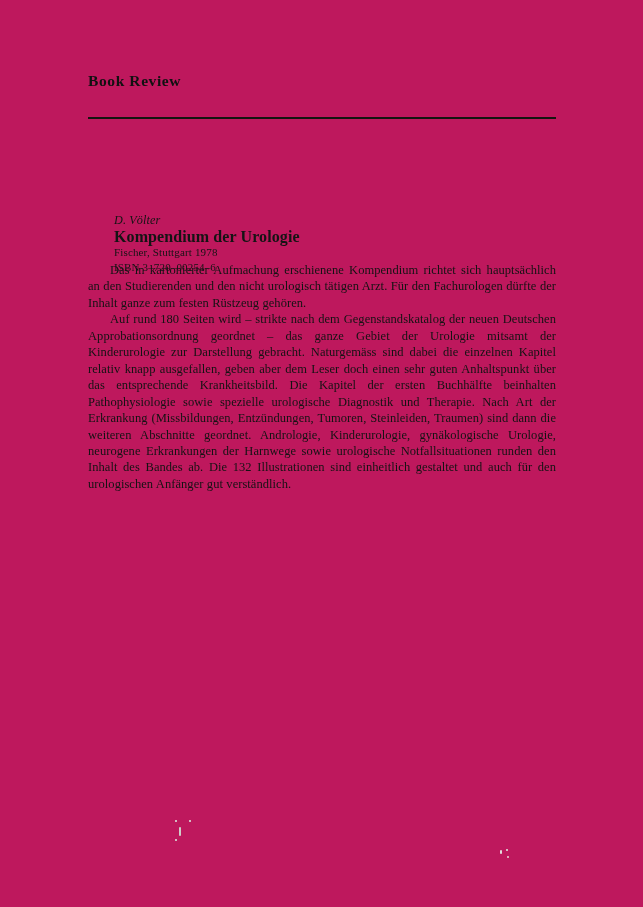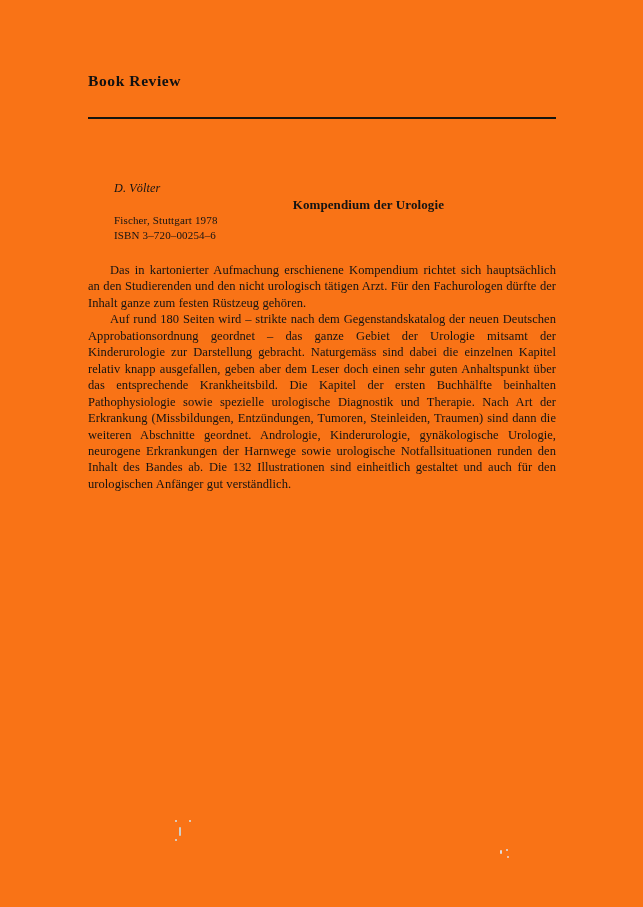--- a/index.html
+++ b/index.html
@@ -13,21 +13,21 @@
     background: #fefefe;
     font-family: "Liberation Serif", "DejaVu Serif", serif;
     color: #1a1a1a;
     overflow: hidden;
     position: relative;
   }
 
   .page {
     position: absolute;
     inset: 0;
-    background: #f97316;
+    background: #be185d;
   }
 
   
   .header {
     position: absolute;
     left: 88px;
     top: 72px;
     font-size: 15.5px;
     font-weight: bold;
     letter-spacing: 0.6px;
@@ -51,28 +51,28 @@
     width: 330px;
     font-size: 12.4px;
     line-height: 15.6px;
     color: #141414;
   }
 
   .citation-author {
     font-style: italic;
     font-size: 12.2px;
     letter-spacing: 0.1px;
+    margin-top: 32px;
   }
 
   .citation-title {
     font-weight: bold;
-    font-size: 13px;
+    font-size: 16px;
     letter-spacing: 0.1px;
     padding-top: 0.5px;
-    text-align: right;
   }
 
   .citation-line {
     font-size: 11px;
     letter-spacing: 0.15px;
   }
 
   
   .body-text {
     position: absolute;

